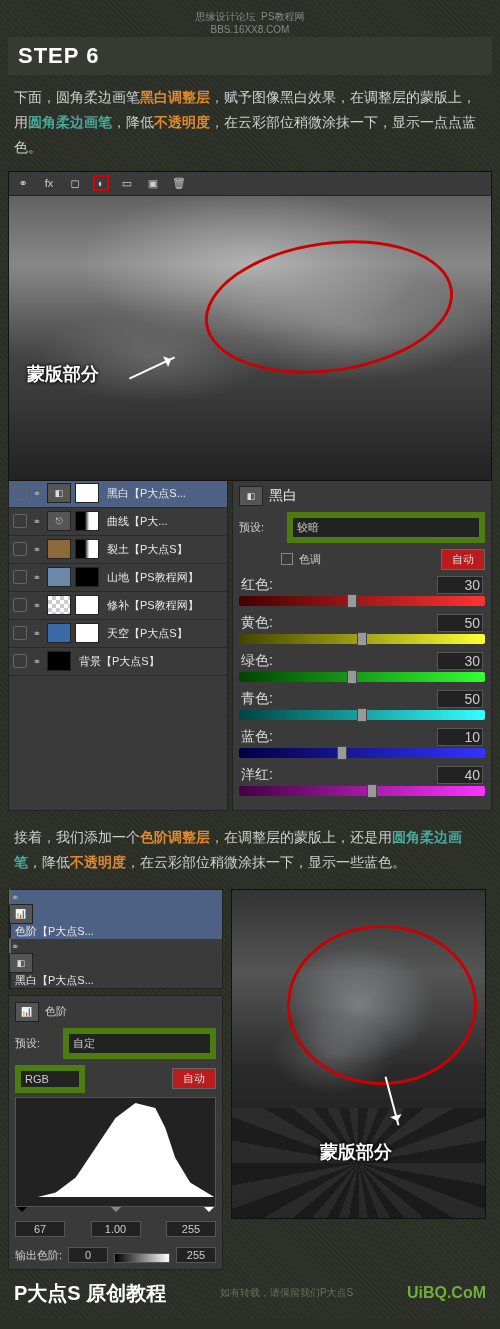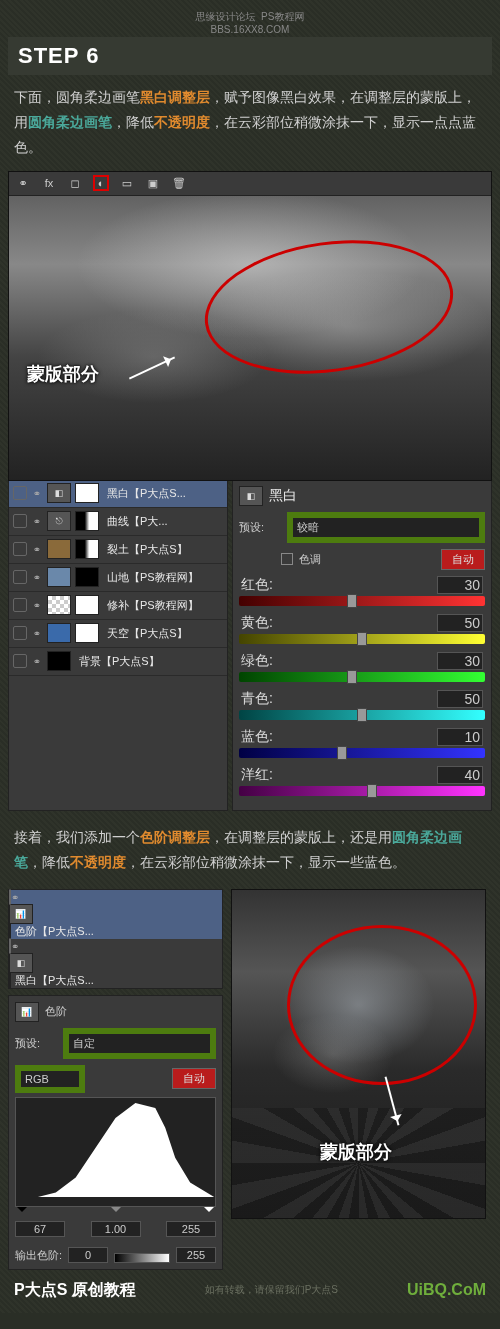--- a/index.html
+++ b/index.html
@@ -56,21 +56,21 @@
 .histo svg{position:absolute;inset:0}
 .tri{display:flex;justify-content:space-between;height:10px;padding:0 2px}
 .tri span{width:0;height:0;border:5px solid transparent;border-top-color:#000}
 .tri span.mid{border-top-color:#888}
 .tri span.rt{border-top-color:#fff}
 .lv-inputs{display:flex;justify-content:space-between;gap:4px;margin-top:4px}
 .lv-inputs input{width:50px;background:#222;border:1px solid #555;color:#ccc;padding:1px 3px;text-align:center;font-size:11px}
 .out-row{display:flex;align-items:flex-end;gap:6px;margin-top:10px}
 .out-grad{flex:1;height:10px;background:linear-gradient(90deg,#000,#fff);border:1px solid #555}
 .footer{display:flex;justify-content:space-between;align-items:center;padding:10px 6px 4px}
-.brand{color:#fff;font-size:16px;font-weight:bold}
+.brand{color:#fff;font-size:20px;font-weight:bold}
 .fnote{font-size:10px;color:#6a6f60}
 .watermark{color:#6fae3c;font-size:16px;font-weight:bold}
 .row2{display:flex;gap:8px;align-items:flex-start;margin-top:4px}
 .col-left{display:flex;flex-direction:column}
 </style>
 </head>
 <body>
 
 <div class="bg-texture">
   <div class="top-credits">

